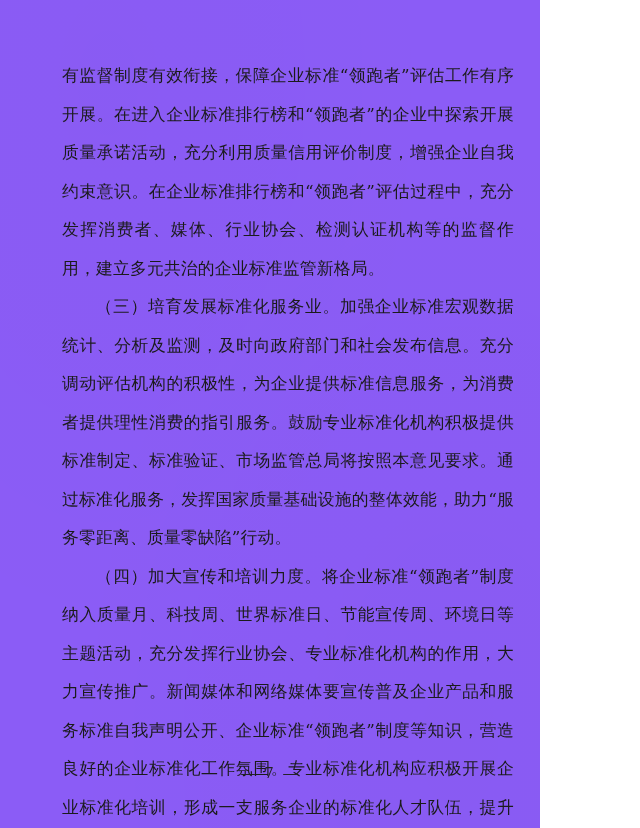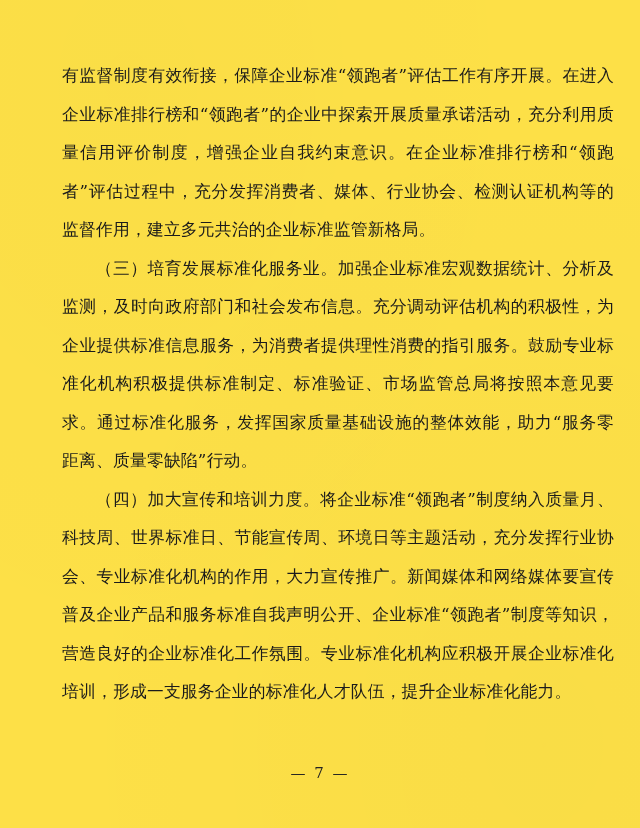--- a/index.html
+++ b/index.html
@@ -8,23 +8,23 @@
   }
   body {
     width: 640px;
     height: 828px;
     background: #ffffff;
     font-family: "DejaVu Serif", "Liberation Serif", serif;
     overflow: hidden;
   }
   .page {
     position: relative;
-    width: 640px;
+    width: 540px;
     height: 828px;
-    background: #fde047;
+    background: #8b5cf6;
     box-sizing: border-box;
     padding: 56px 26px 40px 62px;
   }
   
   .page::before {
     content: "";
     position: absolute;
     inset: 0;
     background:
       radial-gradient(ellipse at 20% 10%, rgba(0,0,0,0.012), rgba(0,0,0,0) 60%),

